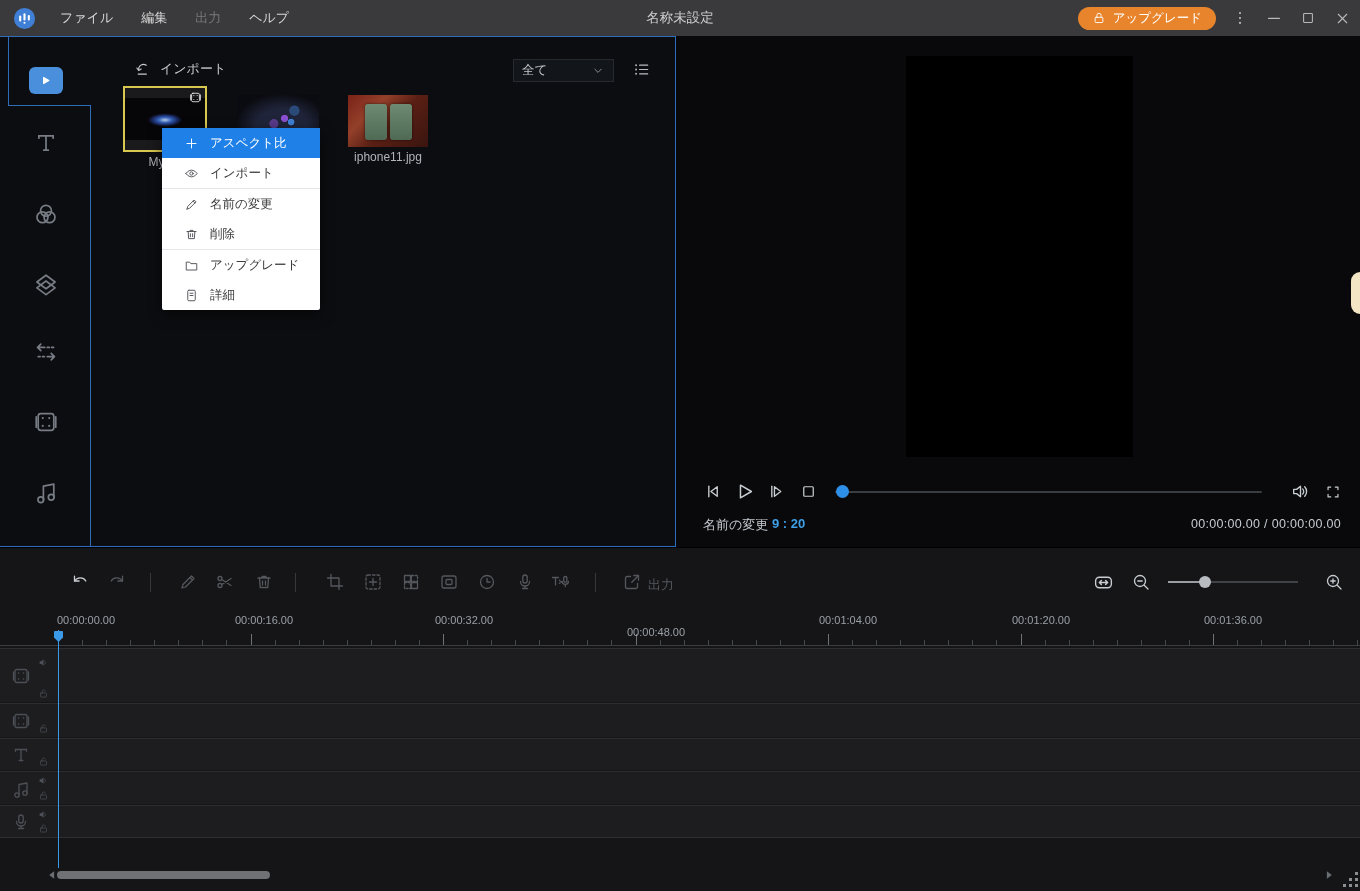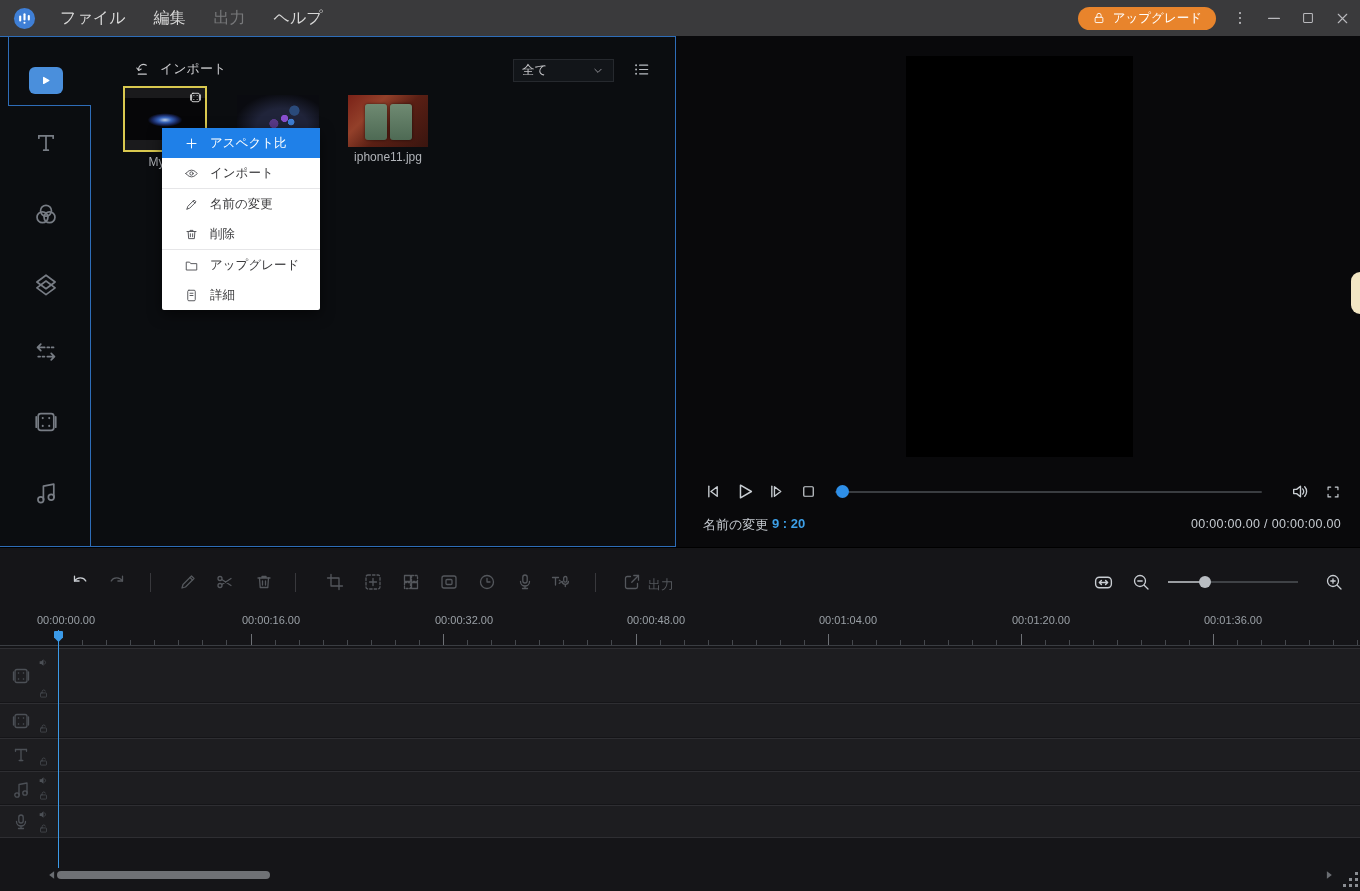--- a/index.html
+++ b/index.html
@@ -4,21 +4,21 @@
 <style>
   html,body{margin:0;padding:0;background:#000;}
   *{box-sizing:border-box;font-family:"Liberation Sans","DejaVu Sans",sans-serif;}
   #app{position:relative;width:1360px;height:891px;background:#0b0d10;overflow:hidden;user-select:none;}
   svg{display:block;}
 
   
   .titlebar{position:absolute;left:0;top:0;width:1360px;height:36px;background:#3a3a3c;display:flex;align-items:center;}
   .logo{margin-left:13px;width:23px;height:23px;}
   .menus{display:flex;margin-left:14px;gap:8px;}
-  .menu-item{color:#d8d8d8;font-size:16px;padding:4px 10px;cursor:default;}
+  .menu-item{color:#d8d8d8;font-size:13px;padding:4px 10px;cursor:default;}
   .menu-item.disabled{color:#77787a;}
   .win-title{position:absolute;left:0;right:0;text-align:center;color:#cfcfcf;font-size:13.5px;pointer-events:none;}
   .tb-right{position:absolute;right:8px;top:0;height:36px;display:flex;align-items:center;gap:14px;}
   .upgrade{display:flex;align-items:center;gap:7px;background:#e8842c;border:none;color:#fff;font-size:12.5px;
            height:23px;padding:0 14px;border-radius:12px;cursor:pointer;}
   .tb-btn{color:#b9b9bd;width:20px;height:20px;display:flex;align-items:center;justify-content:center;cursor:pointer;}
 
   
   .sidebar{position:absolute;left:0;top:36px;width:91px;height:511px;background:#0b0d10;}
   .media-panel{position:absolute;left:91px;top:36px;width:585px;height:511px;background:#0b0d10;}
@@ -111,20 +111,21 @@
         </g>
           <circle cx="12" cy="16.5" r="1.1" fill="#fff"></circle>
         </svg>
     </span>
     <nav class="menus" id="menubar">
         <span class="menu-item">ファイル</span>
         <span class="menu-item">編集</span>
         <span class="menu-item disabled">出力</span>
         <span class="menu-item">ヘルプ</span>
       </nav>
+    <div class="win-title">名称未設定</div>
     <div class="tb-right">
       <button class="upgrade">
         <span>
             <svg width="14" height="14" viewBox="0 0 20 20" fill="none" stroke="currentColor" stroke-width="1.3" stroke-linecap="round" stroke-linejoin="round">
               <rect x="4.5" y="9" width="11" height="7.5" rx="1.2"></rect>
               <path d="M7 9V6.3a3 3 0 0 1 6 0V9"></path>
             </svg>
           </span>
         <span>アップグレード</span>
       </button>
@@ -542,24 +543,24 @@
       <div class="tick" style="left: 1141px; height: 5px;"></div>
       <div class="tick" style="left: 1165px; height: 5px;"></div>
       <div class="tick" style="left: 1189px; height: 5px;"></div>
       <div class="tick major" style="left: 1213px; height: 11px;"></div>
       <div class="tick" style="left: 1237px; height: 5px;"></div>
       <div class="tick" style="left: 1261px; height: 5px;"></div>
       <div class="tick" style="left: 1285px; height: 5px;"></div>
       <div class="tick" style="left: 1309px; height: 5px;"></div>
       <div class="tick" style="left: 1333px; height: 5px;"></div>
       <div class="tick" style="left: 1357px; height: 5px;"></div>
-      <div class="r-label" style="left: 37px;">00:00:00.00</div>
-      <div class="r-label" style="left: 242px;">00:00:16.00</div>
+      <div class="r-label" style="left: 57px;">00:00:00.00</div>
+      <div class="r-label" style="left: 235px;">00:00:16.00</div>
       <div class="r-label" style="left: 435px;">00:00:32.00</div>
-      <div class="r-label" style="left: 627px;">00:00:48.00</div>
+      <div class="r-label" style="left: 627px; margin-top: 12px;">00:00:48.00</div>
       <div class="r-label" style="left: 819px;">00:01:04.00</div>
       <div class="r-label" style="left: 1012px;">00:01:20.00</div>
       <div class="r-label" style="left: 1204px;">00:01:36.00</div>
     </div>
   <div id="tracks">
       <div class="track-row" style="top: 648px; height: 54px;">
         <span class="tr-icon" style="top:17px">
           <svg width="20" height="20" viewBox="0 0 20 20" fill="none" stroke="currentColor" stroke-width="1.3" stroke-linecap="round" stroke-linejoin="round">
             <rect x="4" y="3.5" width="12" height="13" rx="2"></rect>
             <path d="M2.5 6v8M17.5 6v8"></path>

